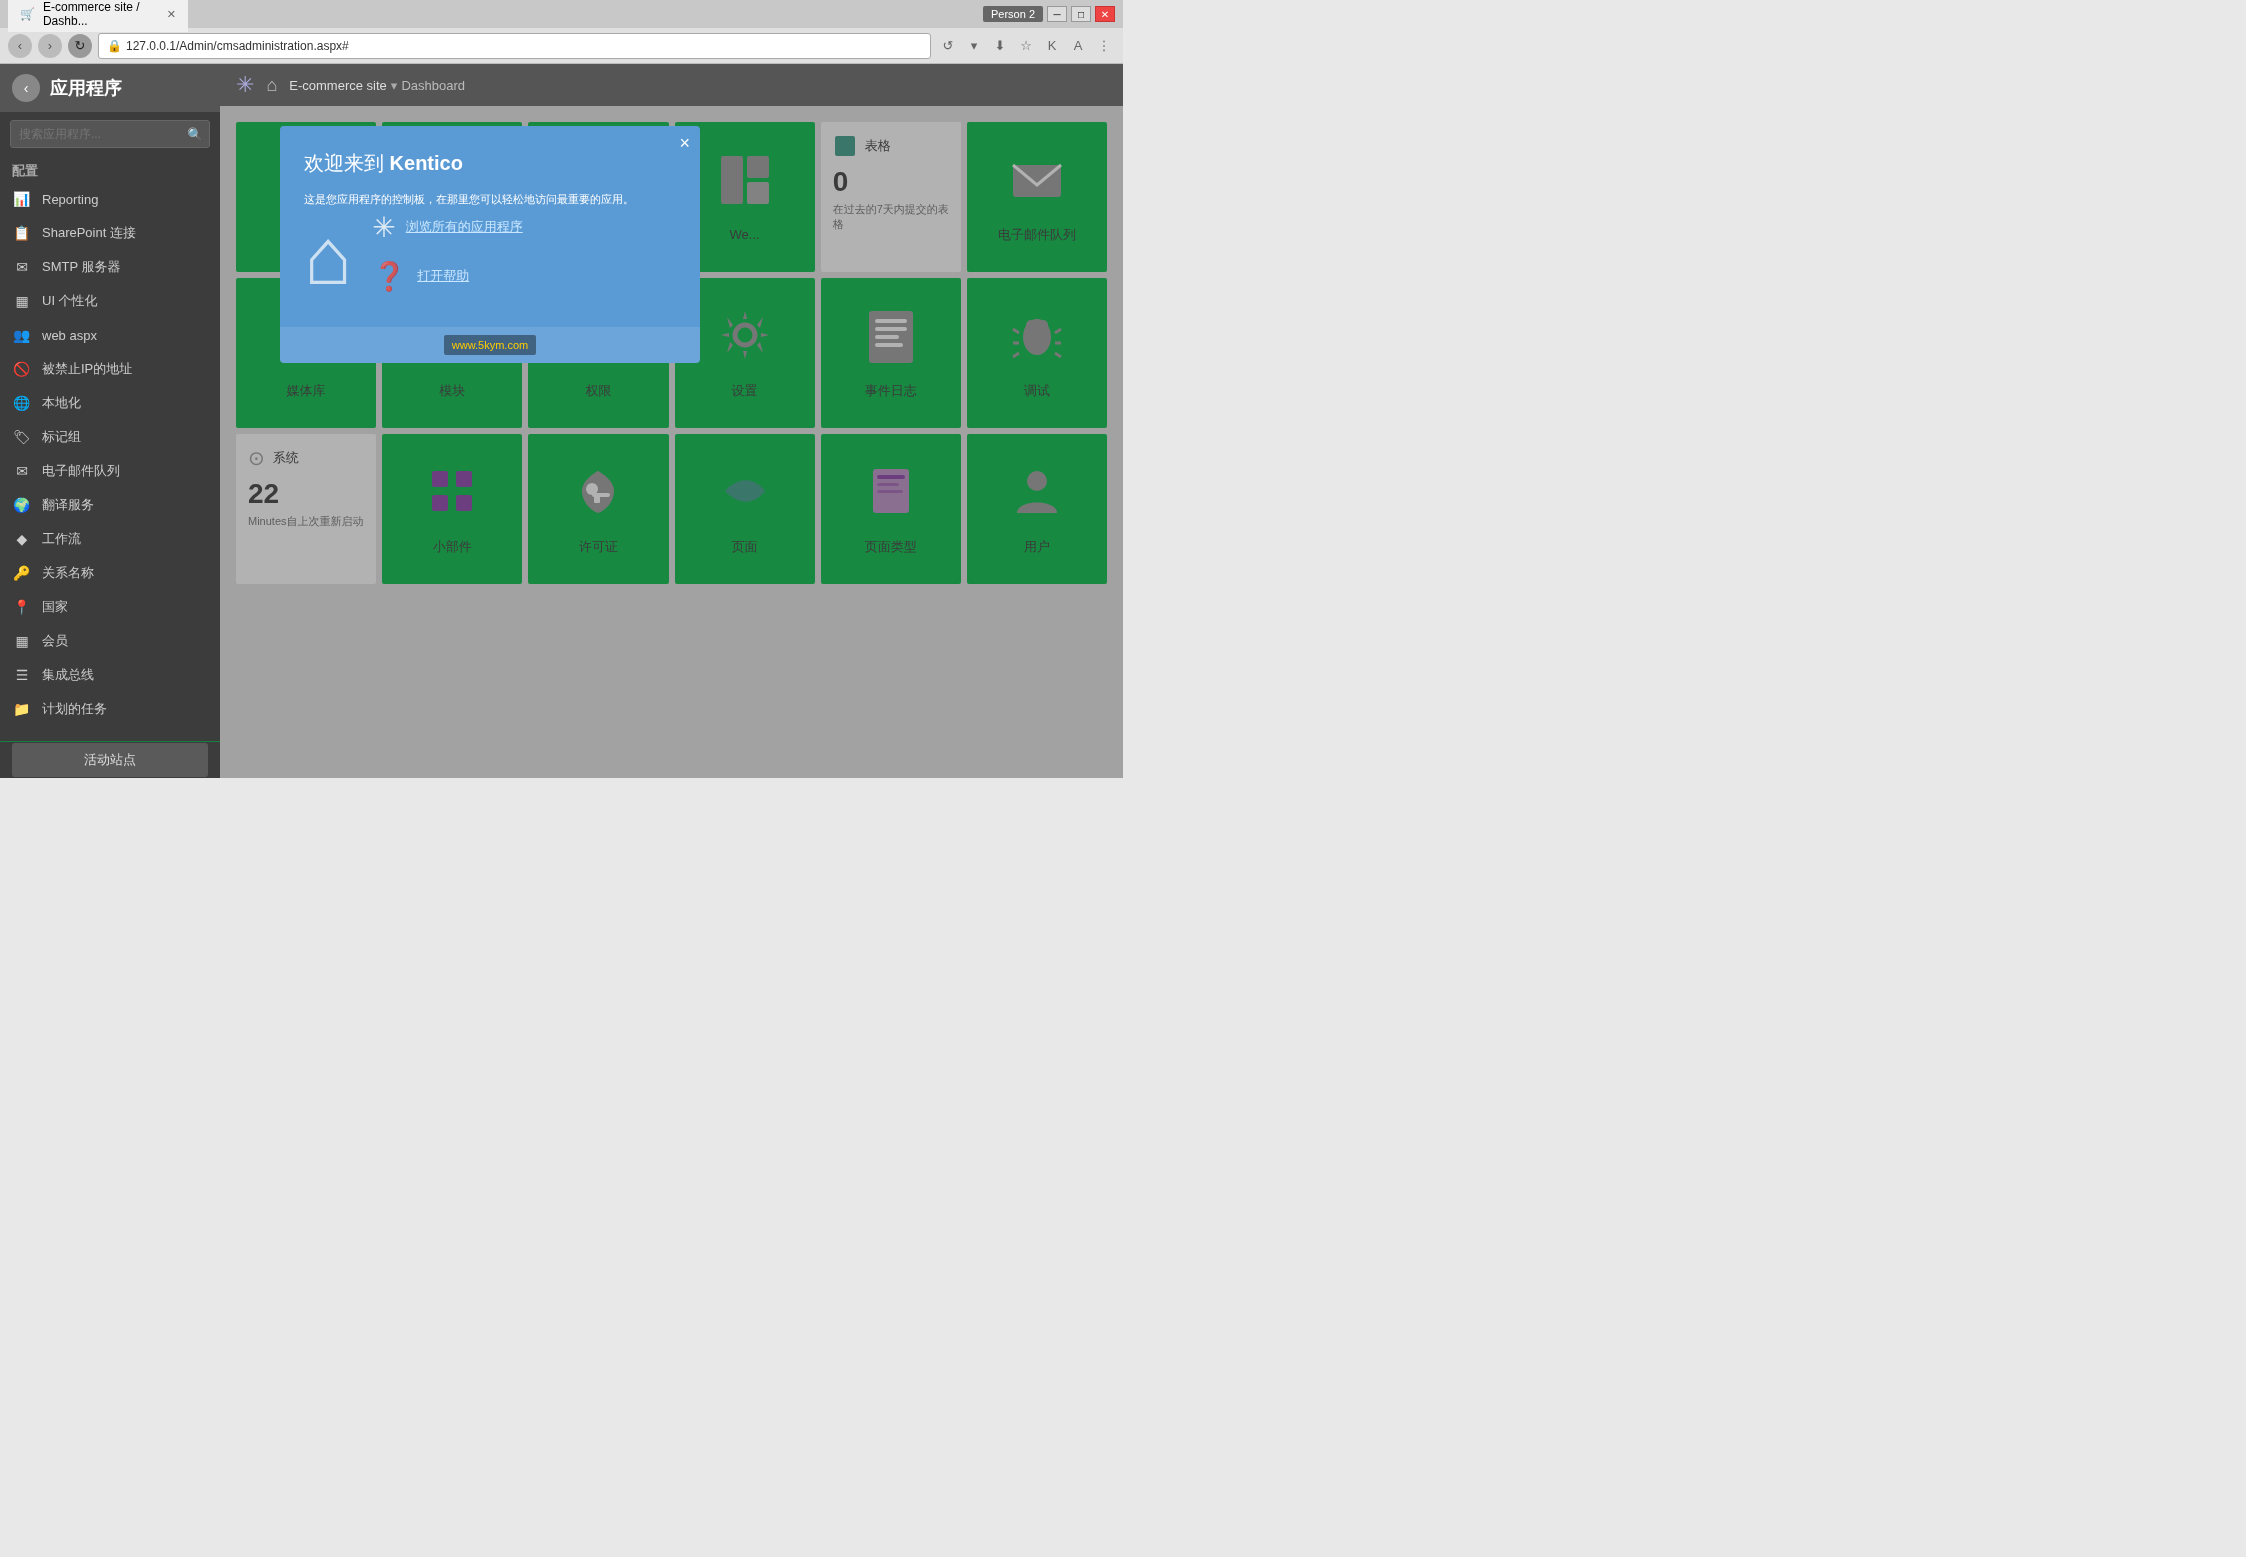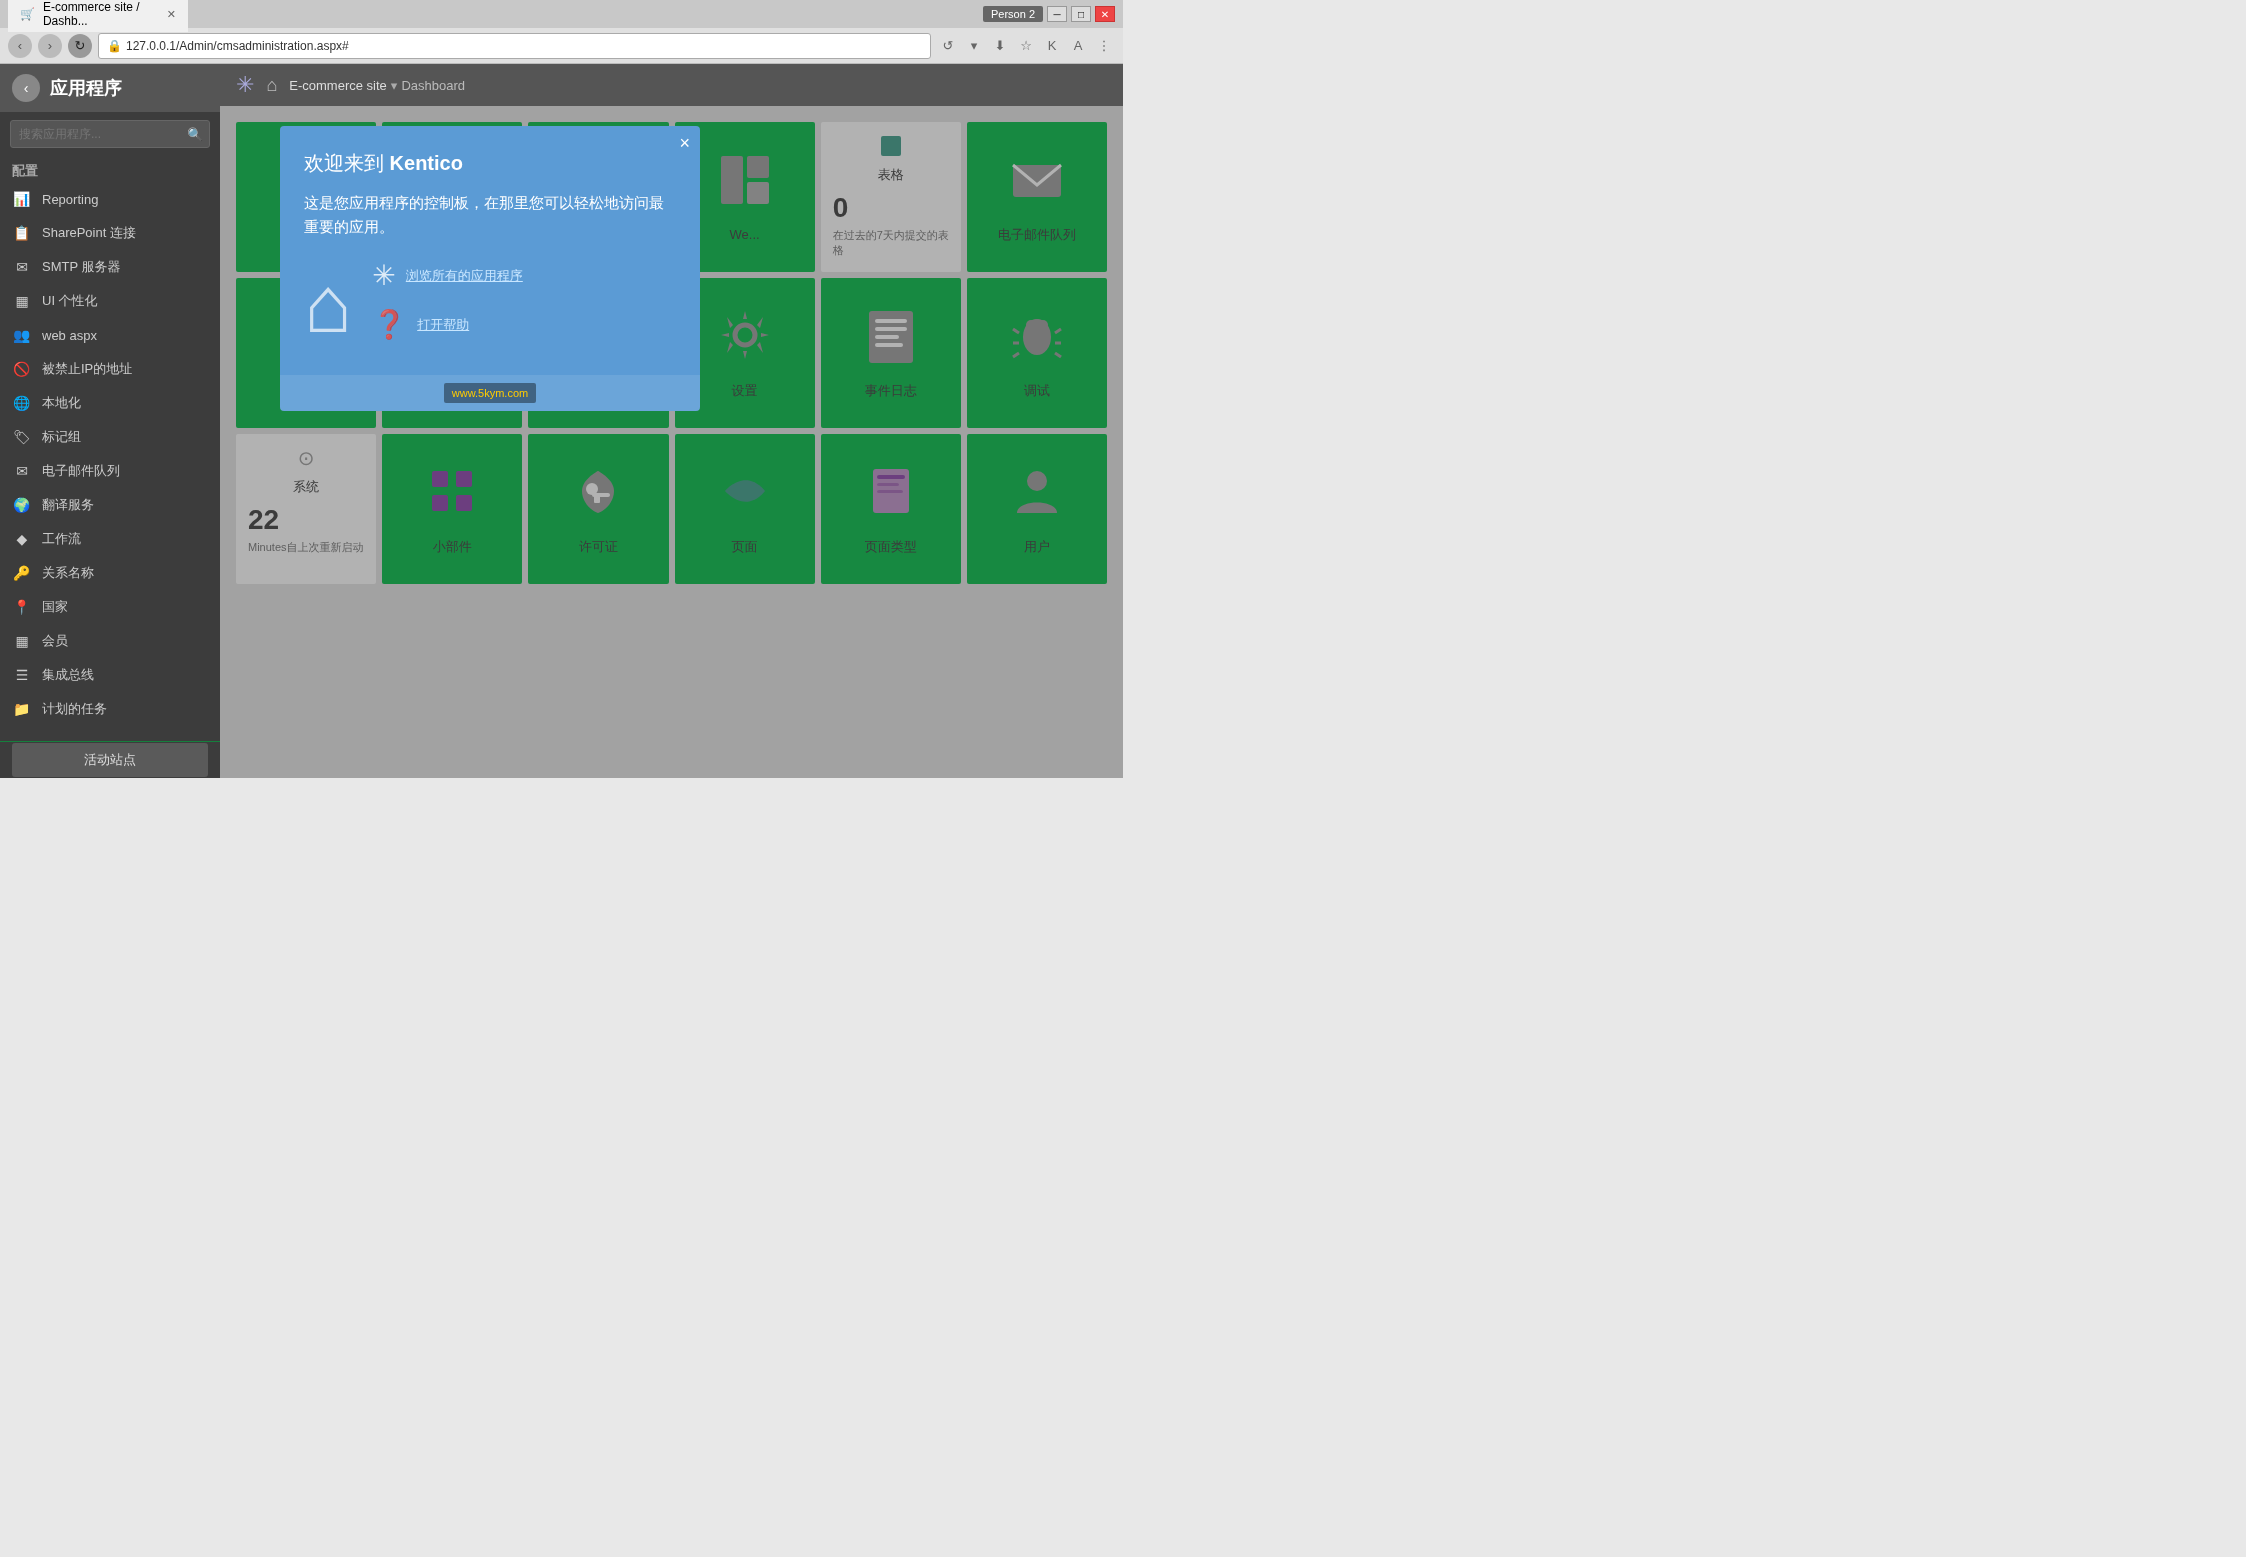--- a/index.html
+++ b/index.html
@@ -53,37 +53,37 @@
     .breadcrumb-sep { color: #aaa; }
 
     
     .dashboard { flex: 1; background: #e8e8e8; overflow: auto; padding: 16px; display: grid; grid-template-columns: repeat(6, 1fr); grid-template-rows: repeat(3, 150px); gap: 6px; position: relative; }
 
     .tile { background: #22c55e; display: flex; flex-direction: column; align-items: center; justify-content: center; cursor: pointer; border-radius: 2px; transition: background 0.1s; }
     .tile-icon { font-size: 48px; margin-bottom: 8px; }
     .tile-label { font-size: 13px; color: #555; text-align: center; }
 
     .tile-special { background: white; display: flex; flex-direction: column; cursor: pointer; border-radius: 2px; padding: 12px; }
-    .tile-special-header { display: flex; align-items: center; gap: 8px; margin-bottom: 8px; flex-direction: column; }
+    .tile-special-header { display: flex; align-items: center; gap: 8px; margin-bottom: 8px; }
     .tile-special-icon { font-size: 24px; }
     .tile-special-title { font-size: 13px; color: #555; }
     .tile-special-number { font-size: 28px; color: #555; font-weight: bold; margin-bottom: 4px; }
     .tile-special-desc { font-size: 11px; color: #888; }
 
     
     .icon-gray { color: #999; }
 
     
     .modal-overlay { position: absolute; top: 0; left: 0; right: 0; bottom: 0; background: rgba(0,0,0,0.3); display: flex; align-items: flex-start; justify-content: flex-start; z-index: 100; }
     .modal { background: #5b9bd5; border-radius: 4px; width: 420px; margin: 20px 0 0 60px; position: relative; overflow: hidden; }
     .modal-close { position: absolute; top: 8px; right: 10px; background: none; border: none; color: white; font-size: 18px; cursor: pointer; line-height: 1; }
     .modal-content { padding: 24px; color: white; }
     .modal-title { font-size: 20px; font-weight: normal; margin-bottom: 14px; }
     .modal-title strong { font-weight: bold; }
-    .modal-desc { font-size: 15px; line-height: 1.6; margin-bottom: 20px; }
+    .modal-desc { font-size: 11px; line-height: 1.6; margin-bottom: 2px; }
     .modal-body { display: flex; align-items: flex-start; gap: 20px; }
     .modal-house-icon { font-size: 80px; color: rgba(255,255,255,0.7); }
     .modal-links { display: flex; flex-direction: column; gap: 16px; }
     .modal-link-item { display: flex; align-items: center; gap: 10px; }
     .modal-link-icon { font-size: 28px; color: rgba(255,255,255,0.8); }
     .modal-link-text { color: #c8e6ff; font-size: 13px; text-decoration: underline; cursor: pointer; }
     .modal-watermark { background: rgba(255,255,255,0.1); padding: 8px; display: flex; align-items: center; justify-content: center; }
     .modal-watermark-img { font-size: 11px; color: #ffcc00; background: rgba(0,0,0,0.4); padding: 4px 8px; border-radius: 2px; }
   </style>
 </head>

